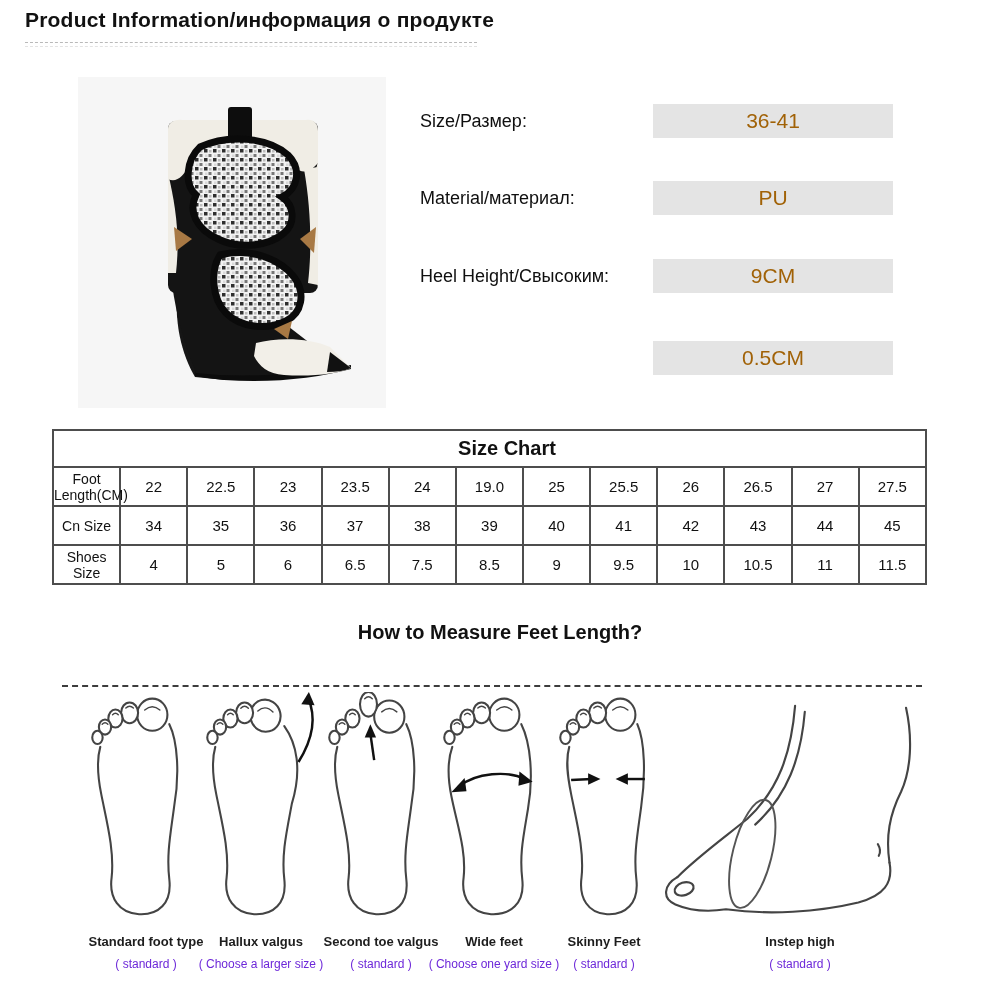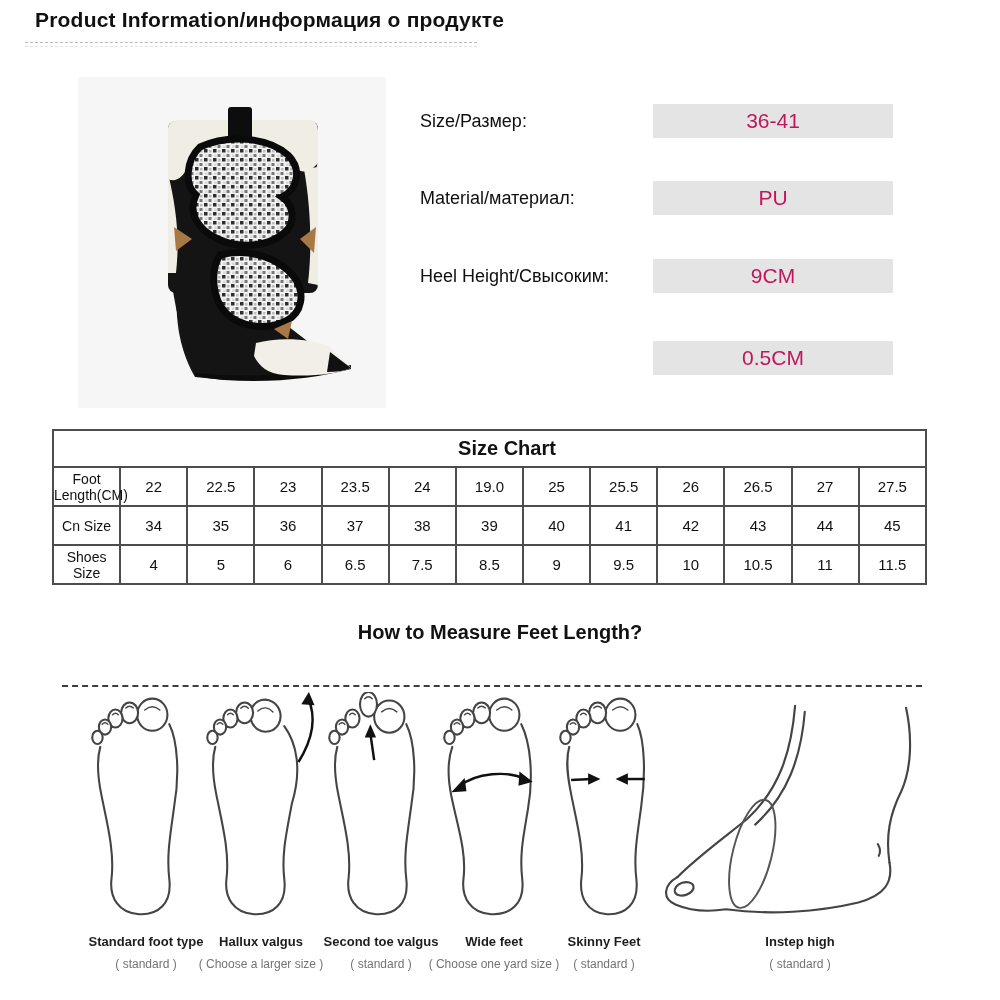--- a/index.html
+++ b/index.html
@@ -1,43 +1,43 @@
 <!DOCTYPE html>
 <html><head>
 <meta charset="utf-8">
 <style>
   * { margin: 0; padding: 0; box-sizing: border-box; }
   html,body { background: #ffffff; font-family: "Liberation Sans", sans-serif; color: #111; }
   .page { position: relative; width: 1000px; height: 1000px; background: #fff; overflow: hidden; }
 
-  .main-title { position: absolute; left: 25px; top: 8px; font-size: 21px; font-weight: bold; letter-spacing: .2px; margin-left: 10px; }
+  .main-title { position: absolute; left: 25px; top: 8px; font-size: 21px; font-weight: bold; letter-spacing: .2px; }
   .title-rule { position: absolute; left: 25px; top: 42px; width: 452px; border-top: 1px dashed #b9b9b9; }
   .title-rule2 { position: absolute; left: 25px; top: 46px; width: 452px; border-top: 1px dashed #e3e3e3; }
 
   .photo-box { position: absolute; left: 78px; top: 77px; width: 308px; height: 331px; background: #f6f6f6; }
 
   .spec-label { position: absolute; left: 420px; width: 228px; height: 34px; line-height: 34px; font-size: 18px; color: #0f0f0f; }
-  .spec-value { position: absolute; left: 653px; width: 240px; height: 34px; line-height: 34px; background: #e4e4e4; text-align: center; font-size: 21px; color: #be185d; }
+  .spec-value { position: absolute; left: 653px; width: 240px; height: 34px; line-height: 34px; background: #e4e4e4; text-align: center; font-size: 21px; color: #a16207; }
 
   table.size-chart { position: absolute; left: 52px; top: 429px; width: 875px; border-collapse: collapse; table-layout: fixed; }
   table.size-chart td, table.size-chart th { border: 2px solid #4d4d4d; text-align: center; vertical-align: middle; background: #fff; }
   td.sc-title { height: 37px; background: #e7e7e7; font-size: 20px; font-weight: bold; padding-left: 35px; }
   th.sc-rowlabel { width: 130px; height: 39px; font-size: 14px; font-weight: normal; }
   td.sc-cell { height: 39px; font-size: 15px; }
 
   .measure-title { position: absolute; left: 0; top: 621px; width: 1000px; text-align: center; font-size: 20px; font-weight: bold; }
 
   .measure-line { position: absolute; left: 62px; top: 685px; width: 860px; border-top: 2px dashed #3d3d3d; }
 
   .foot-svg { position: absolute; top: 692px; }
   .instep-svg { position: absolute; left: 652px; top: 700px; }
 
   .cap { position: absolute; width: 180px; text-align: center; }
   .cap .cap-name { font-size: 13px; font-weight: 600; color: #1d1d1d; }
-  .cap .cap-note { font-size: 12px; color: #737373; margin-top: 8px; }
+  .cap .cap-note { font-size: 12px; color: #6d28d9; margin-top: 8px; }
 </style>
 </head>
 <body>
 
 <div class="page">
 
   <div class="main-title">Product Information/информация о продукте</div>
   <div class="title-rule"></div>
   <div class="title-rule2"></div>
 

